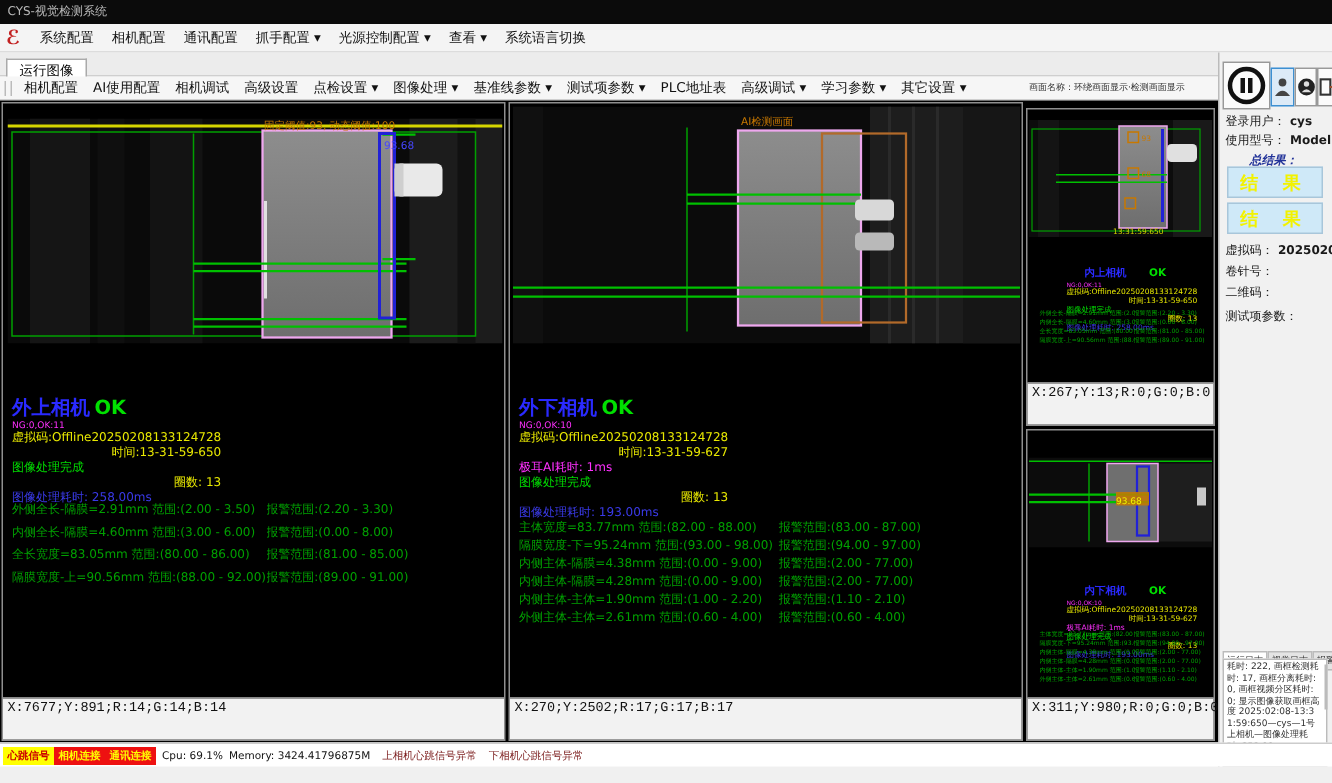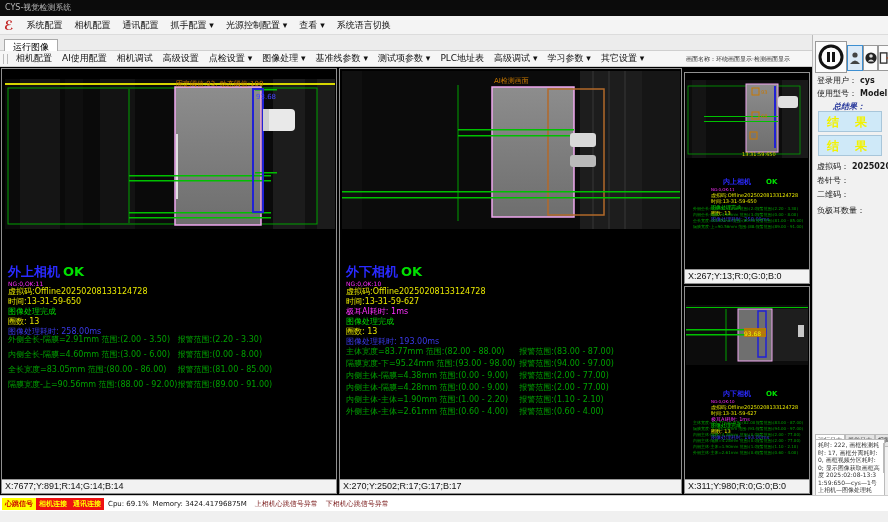--- a/index.html
+++ b/index.html
@@ -24,30 +24,30 @@
            border-bottom:1px solid #cfcfcf;font-size:6px;line-height:16px;color:#333;
            white-space:nowrap;overflow:hidden;box-sizing:border-box;padding-left:2px;}
   
   .main{position:absolute;left:0;top:67px;width:812px;height:428px;background:#000;}
   .cam{position:absolute;background:#000;border:1px solid #8f8f8f;box-sizing:border-box;}
   .cam-left{left:1px;top:1px;width:336px;height:426px;}
   .cam-mid{left:339px;top:1px;width:343px;height:426px;}
   .cam-smt{left:684px;top:5px;width:126px;height:212px;}
   .cam-smb{left:684px;top:219px;width:126px;height:208px;}
   .cam-img{position:absolute;display:block;}
-  .coordbar{position:absolute;left:0;bottom:0;width:100%;height:14px;background:#f2f2f2;
-            border-top:1px solid #999;font-family:Liberation Sans, sans-serif;
+  .coordbar{position:absolute;left:0;bottom:0;width:100%;height:28px;background:#f2f2f2;
+            border-top:1px solid #999;font-family:Liberation Mono, monospace;
             font-size:9px;color:#111;line-height:13px;padding-left:3px;box-sizing:border-box;}
   .cam-info{position:absolute;left:6px;}
   .cam-left .cam-info,.cam-mid .cam-info{top:192px;}
   .cam-title{font-size:13px;font-weight:bold;color:#2a2aff;}
   .cam-ok{font-size:13px;font-weight:bold;color:#00e000;margin-left:3px;}
   .c-counter{color:#ff30ff;font-size:6px;line-height:6px;}
   .cam-line{font-size:8px;line-height:10px;white-space:nowrap;}
-  .c-code,.c-time,.c-turns{color:#e8e800;}
+  .c-code,.c-time,.c-turns{color:#e8e800;text-align:right;}
   .c-done{color:#00dd00;}
   .c-ai{color:#ff30ff;}
   .c-elapsed{color:#3a3ae8;}
   .mrows{position:absolute;left:6px;right:2px;}
   .cam-left .mrows{top:263px;}
   .cam-mid .mrows{top:276px;}
   .mrow{display:flex;font-size:8px;color:#00a000;white-space:nowrap;align-items:center;}
   .cam-left .mrow{height:15px;}
   .cam-mid .mrow{height:12px;}
   .mtext{width:52%;overflow:hidden;}
@@ -409,21 +409,21 @@
     <div class="rp-row" style="top:126px;">
       <span class="rp-lbl">虚拟码：</span><span class="rp-val">20250208</span>
     </div>
     <div class="rp-row" style="top:140px;">
       <span class="rp-lbl">卷针号：</span><span class="rp-val"></span>
     </div>
     <div class="rp-row" style="top:154px;">
       <span class="rp-lbl">二维码：</span><span class="rp-val"></span>
     </div>
     <div class="rp-row" style="top:170px;">
-      <span class="rp-lbl">负极耳数量：</span><span class="rp-val"></span>
+      <span class="rp-lbl">测试项参数：</span><span class="rp-val"></span>
     </div>
 
     <div class="log-tabs">
       <span class="log-tab sel">运行日志</span><span class="log-tab">视觉日志</span><span class="log-tab">报警日志</span>
     </div>
     <div class="log-area">耗时: 222, 画框检测耗时: 17, 画框分离耗时: 0, 画框视频分区耗时: 0; 显示图像获取画框高度 2025:02:08-13:31:59:650—cys—1号上相机—图像处理耗时: 258.00ms</div>
     <div class="log-scroll"></div>
   </div>
 
   <div class="statusbar">

